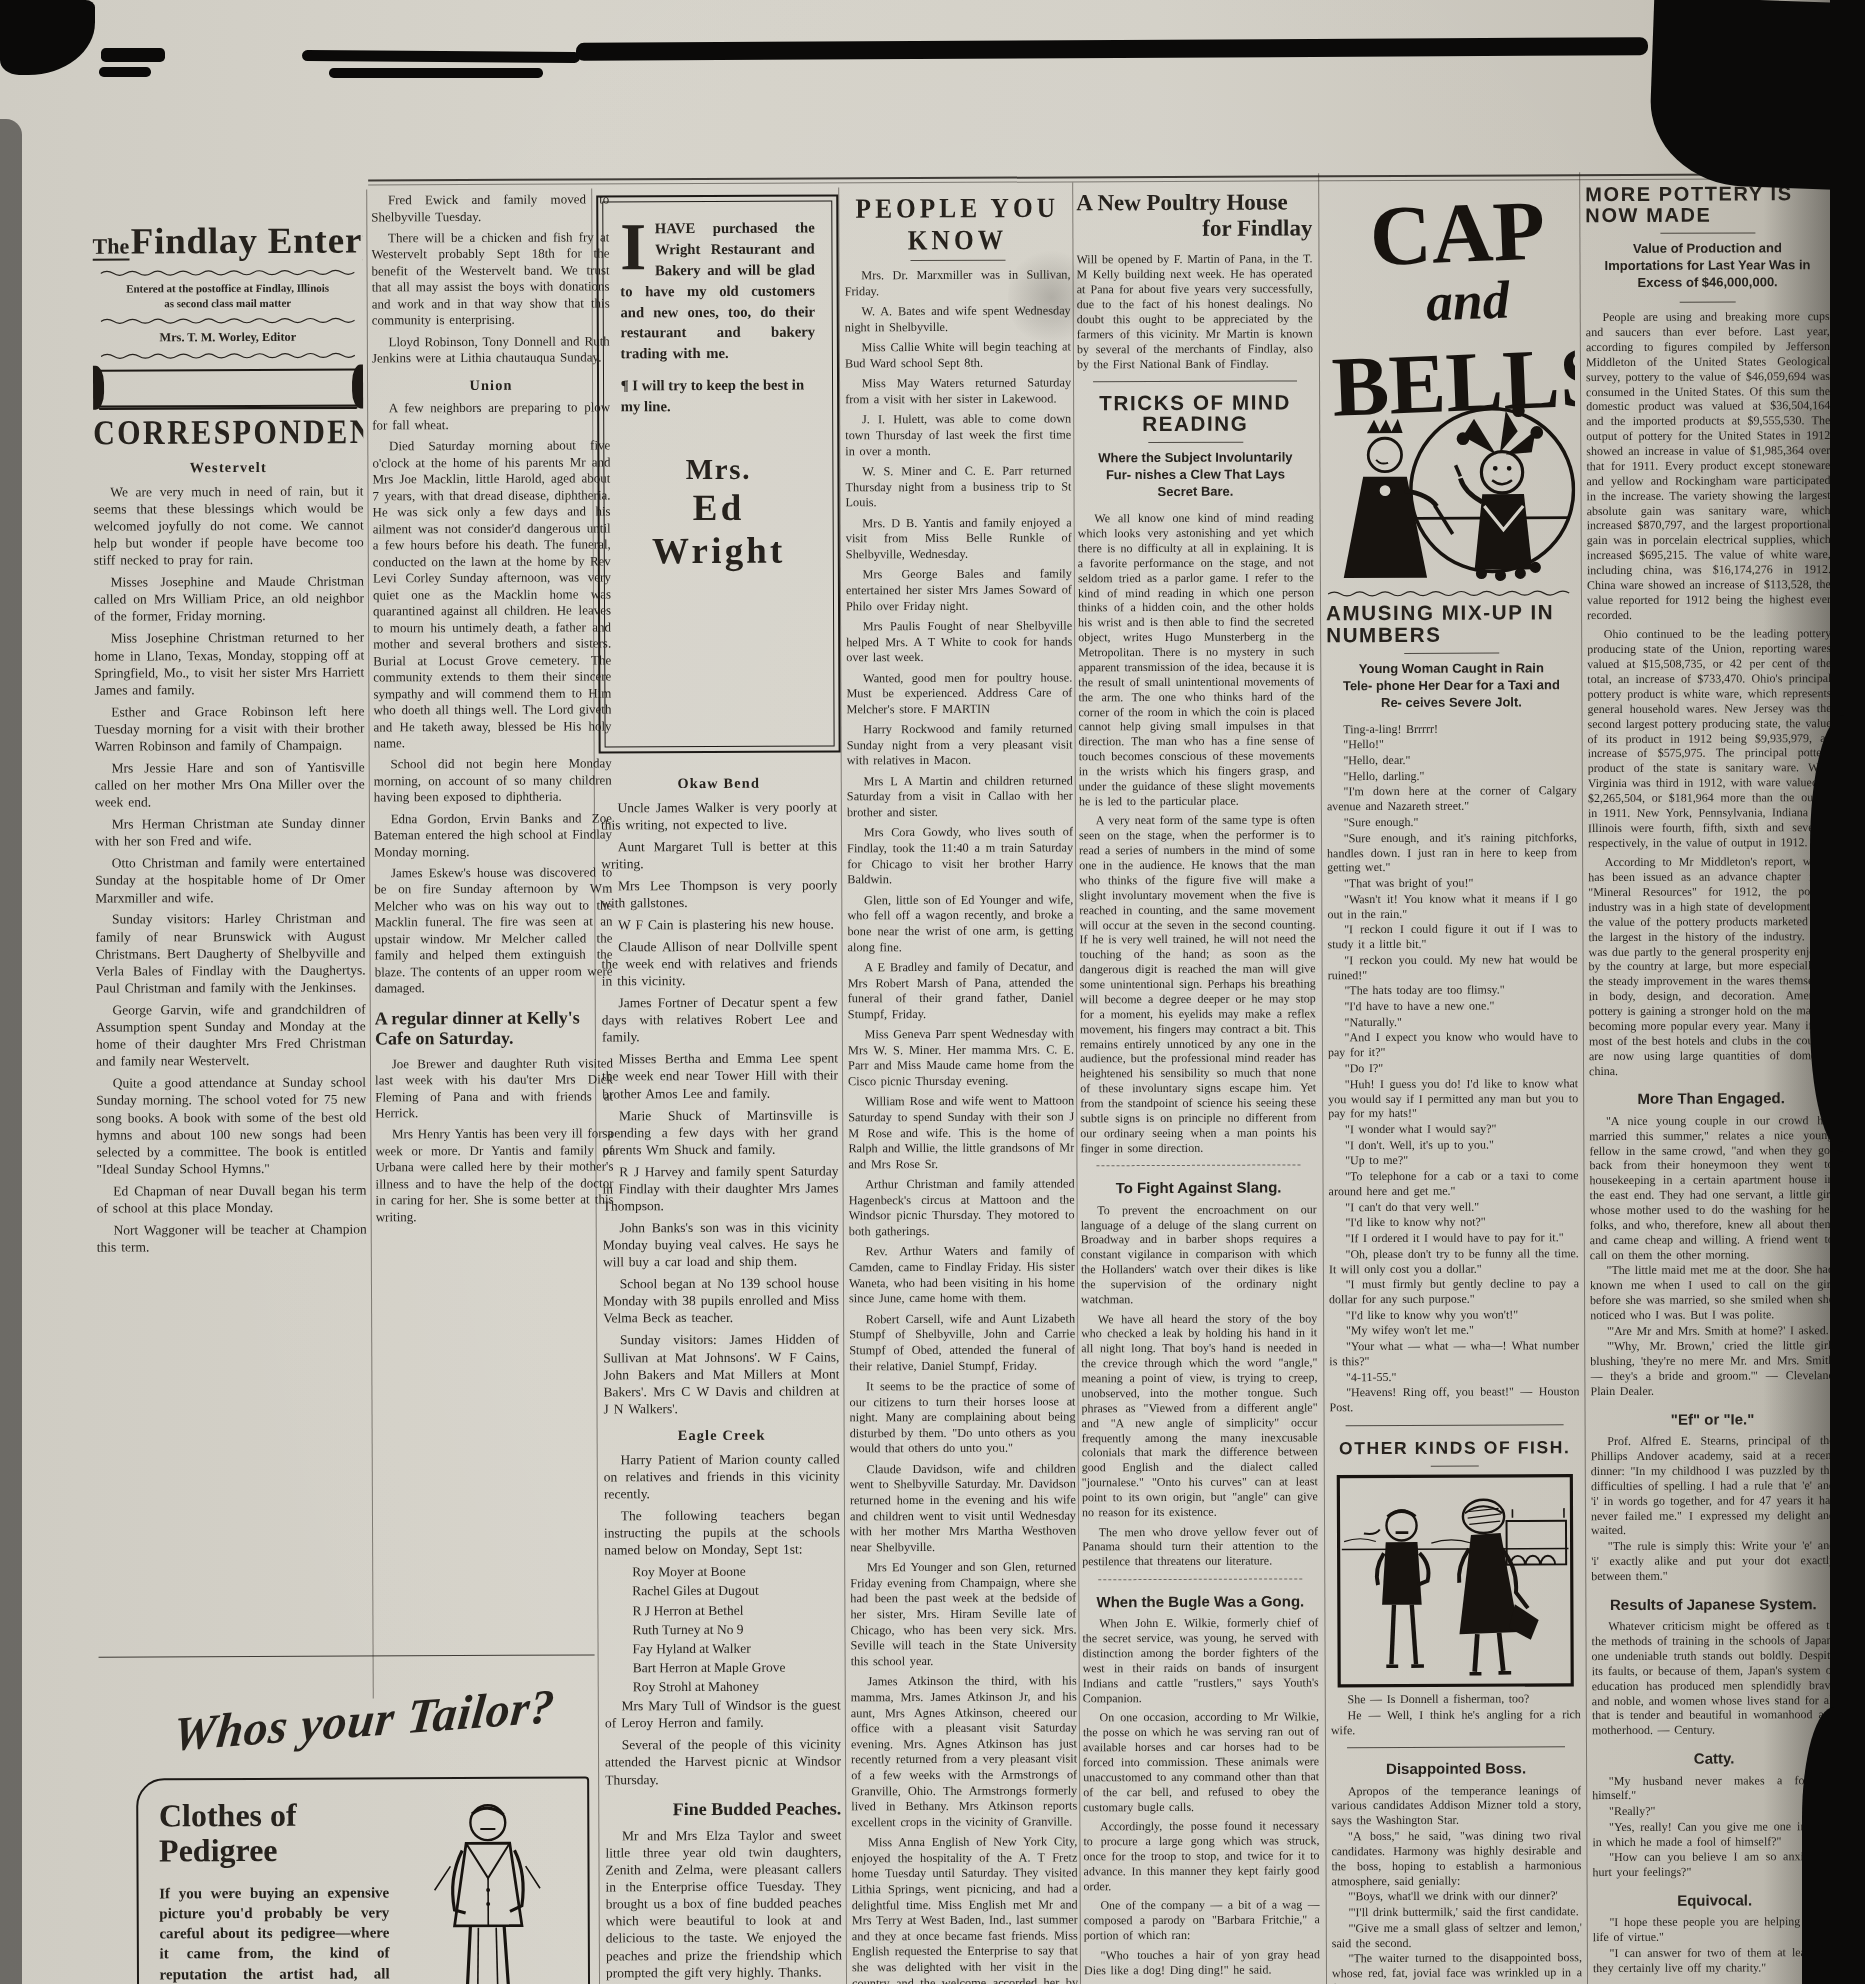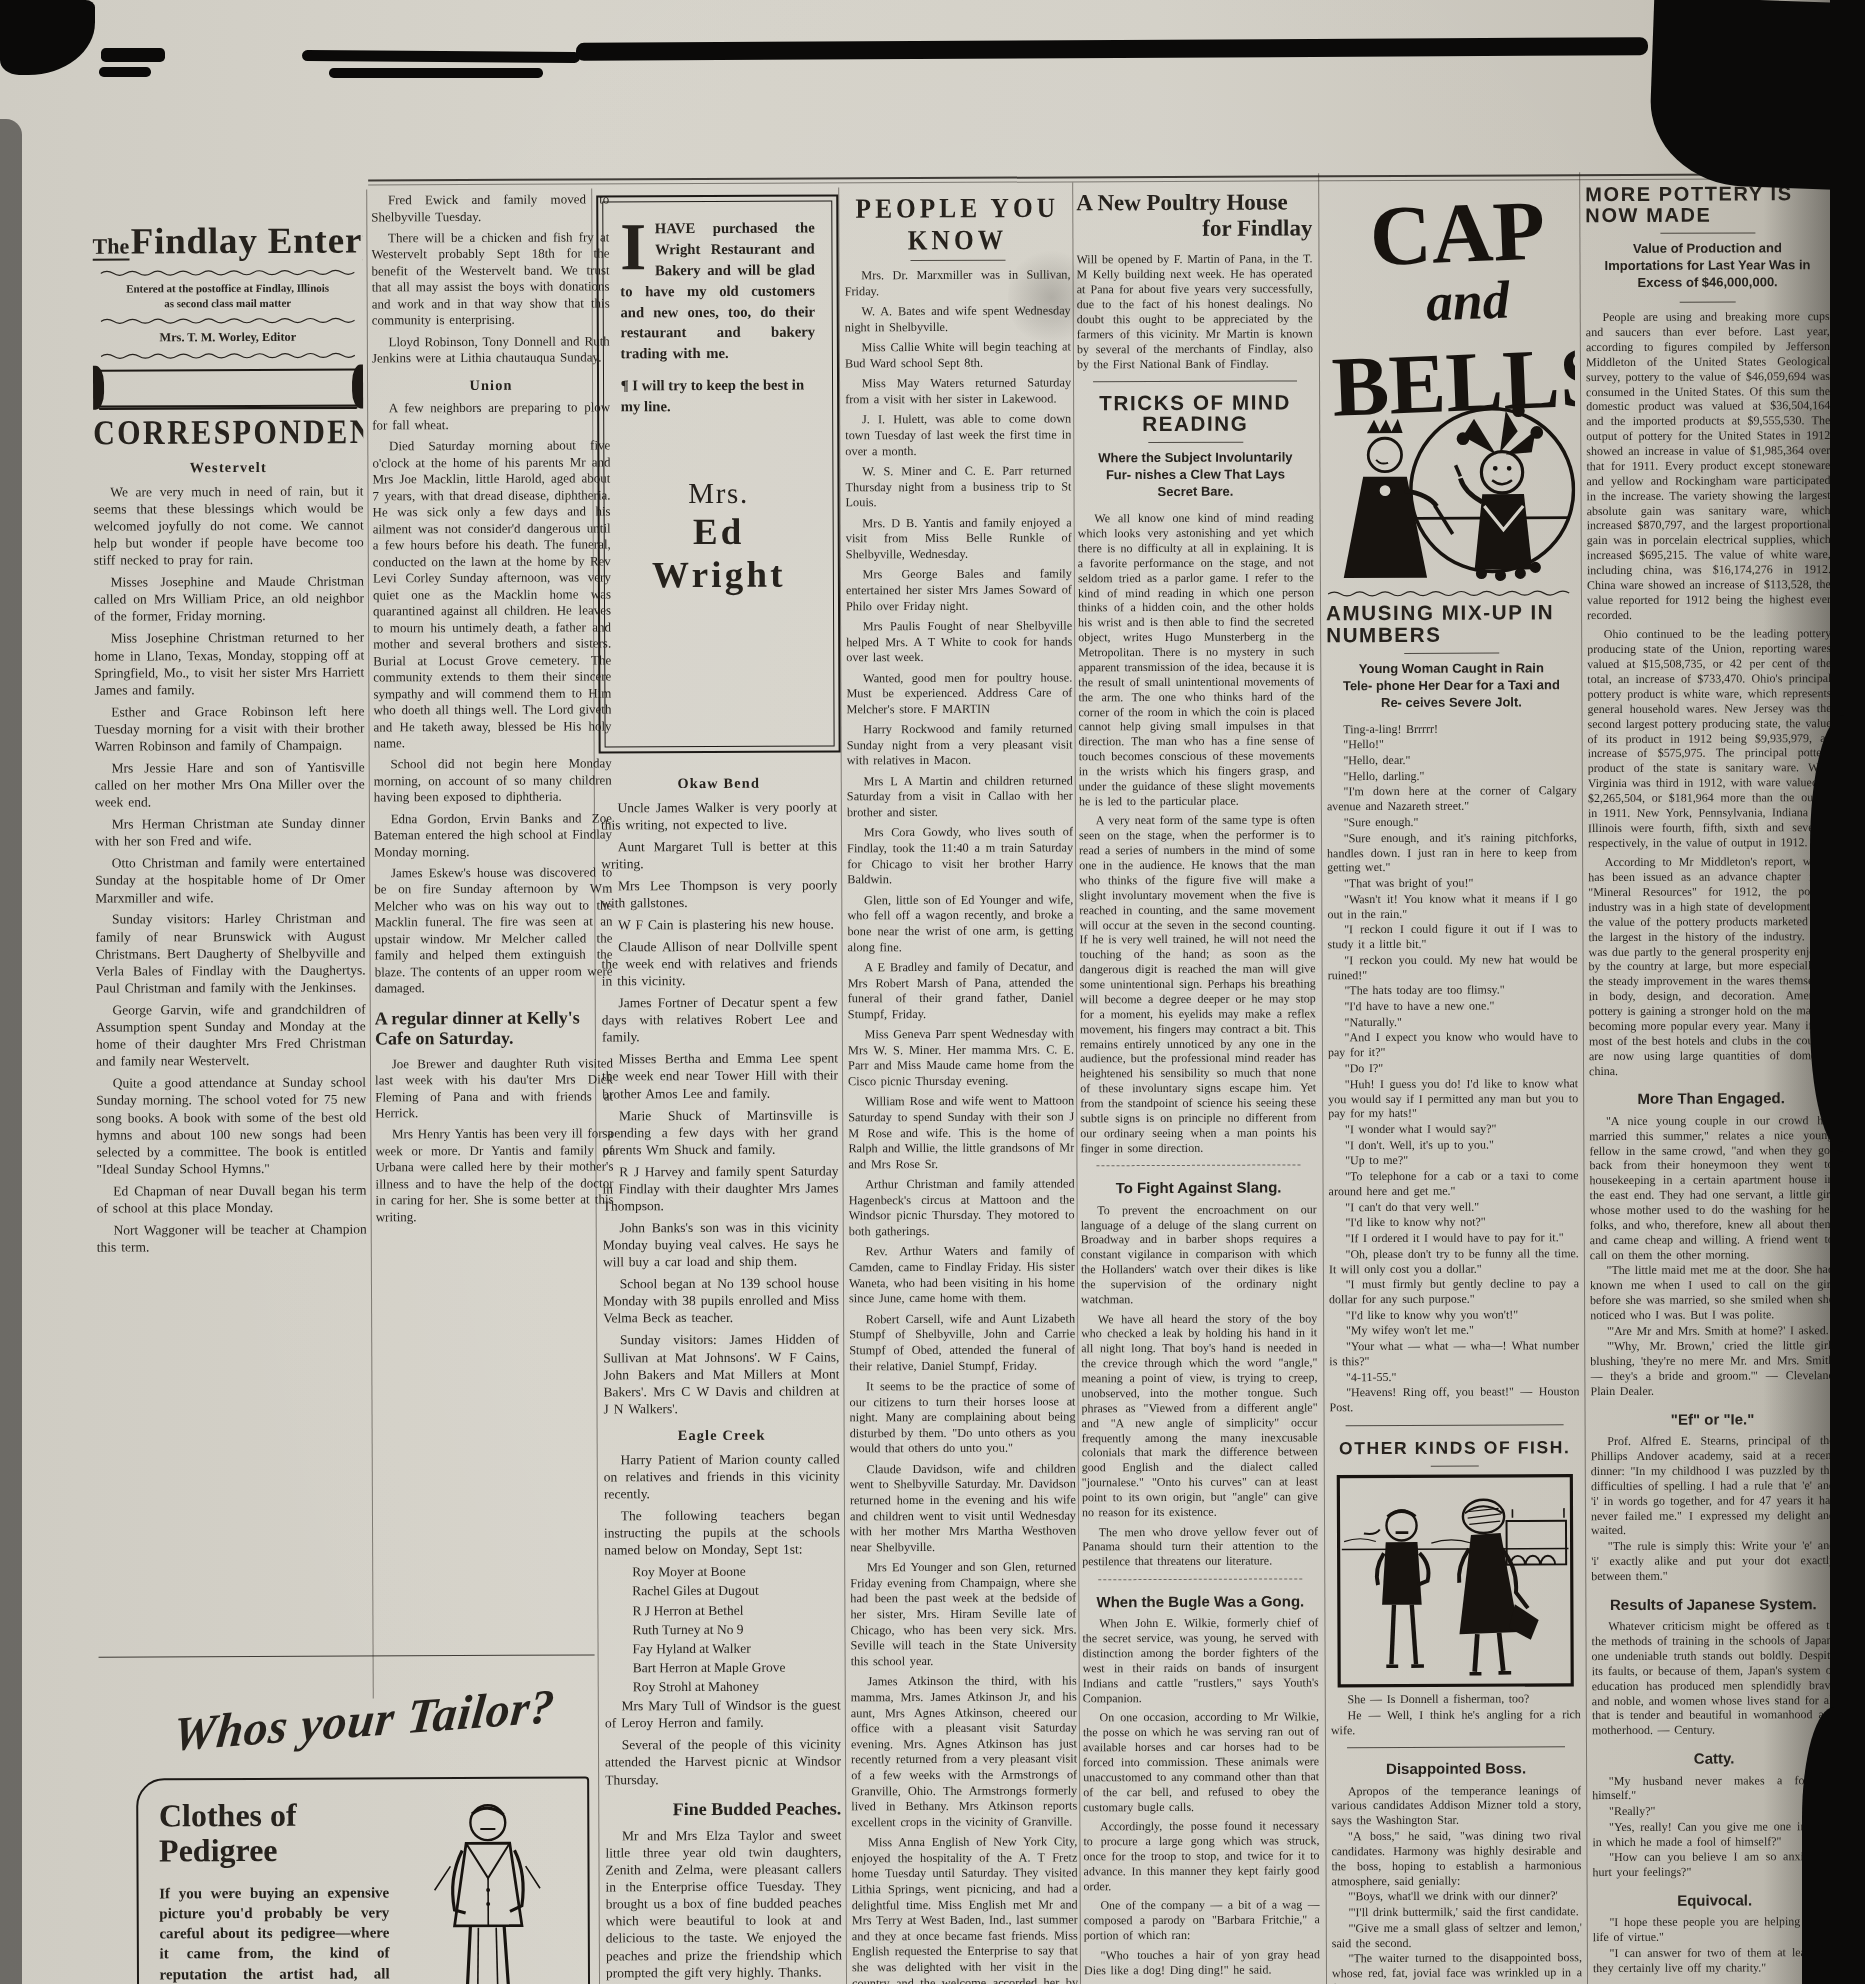--- a/index.html
+++ b/index.html
@@ -40,21 +40,21 @@
             box-shadow:0 4px 0 -1.6px #1d1915;}
   .ornament:before,.ornament:after{content:"";position:absolute;top:-6.4px;width:21.4px;height:44px;background:#1d1915;border-radius:40%;}
   .ornament:before{left:-16px;} .ornament:after{right:-16px;}
   .wavy{display:block;margin:5.6px auto;}
   
   .wright-box{position:absolute;left:601px;top:194px;width:238px;height:554px;border:2px solid #1c1916;}
   .wright-inner{position:absolute;inset:4px;border:0.8px solid #1c1916;padding:16px 16.7px;}
   .dropcap{float:left;font-size:67px;line-height:.78;font-weight:bold;margin:2.4px 8.7px 0 0;}
   .wright-text{font-size:14.7px;line-height:1.42;font-weight:bold;text-align:justify;word-spacing:2px;}
   .wright-line2{font-size:14.7px;line-height:1.42;font-weight:bold;margin-top:11px;}
-  .wright-sig1{font-size:29px;font-weight:normal;text-align:center;margin-top:60px;letter-spacing:1.6px;}
+  .wright-sig1{font-size:29px;font-weight:bold;text-align:center;margin-top:36px;letter-spacing:1.6px;}
   .wright-sig2{font-size:37px;font-weight:bold;text-align:center;letter-spacing:3.2px;}
   
   .poultry-h{font-size:23px;font-weight:bold;line-height:1.15;}
   .poultry-h2{text-align:right;}
   
   .tailor-script{position:absolute;left:171px;top:1687px;width:457px;font-size:48px;font-weight:bold;font-style:italic;
                  transform:rotate(-4deg) skewX(-10deg);letter-spacing:0.8px;white-space:nowrap;}
   .pedigree-box{position:absolute;left:134px;top:1775px;width:453px;height:552px;border:2.4px solid #1c1916;
                 border-radius:28px 4px 4.8px 4.8px;padding:18px 20.6px;box-sizing:border-box;}
   .pedigree-title{font-size:32px;font-weight:bold;line-height:1.1;width:222px;}
@@ -203,21 +203,21 @@
   </div>
 
   <div class="col c4" style="left:849px;top:195px;width:226px;height:2303px;">
     <div class="pyk-head">PEOPLE YOU KNOW</div>
     <div class="hrule short"></div>
     <div>
           <p class="para">Mrs. Dr. Marxmiller was in Sullivan, Friday.</p>
           <p class="para">W. A. Bates and wife spent Wednesday night in Shelbyville.</p>
           <p class="para">Miss Callie White will begin teaching at Bud Ward school Sept 8th.</p>
           <p class="para">Miss May Waters returned Saturday from a visit with her sister in Lakewood.</p>
-          <p class="para">J. I. Hulett, was able to come down town Tuesday of last week the first time in over a month.</p>
+          <p class="para">J. I. Hulett, was able to come down town Thursday of last week the first time in over a month.</p>
           <p class="para">W. S. Miner and C. E. Parr returned Thursday night from a business trip to St Louis.</p>
           <p class="para">Mrs. D B. Yantis and family enjoyed a visit from Miss Belle Runkle of Shelbyville, Wednesday.</p>
           <p class="para">Mrs George Bales and family entertained her sister Mrs James Soward of Philo over Friday night.</p>
           <p class="para">Mrs Paulis Fought of near Shelbyville helped Mrs. A T White to cook for hands over last week.</p>
           <p class="para">Wanted, good men for poultry house.  Must be experienced.  Address Care of Melcher's store.   F MARTIN</p>
           <p class="para">Harry Rockwood and family returned Sunday night from a very pleasant visit with relatives in Macon.</p>
           <p class="para">Mrs L A Martin and children returned Saturday from a visit in Callao with her brother and sister.</p>
           <p class="para">Mrs Cora Gowdy, who lives south of Findlay, took the 11:40 a m train Saturday for Chicago to visit her brother Harry Baldwin.</p>
           <p class="para">Glen, little son of Ed Younger and wife, who fell off a wagon recently, and broke a bone near the wrist of one arm, is getting along fine.</p>
           <p class="para">A E Bradley and family of Decatur, and Mrs Robert Marsh of Pana, attended the funeral of their grand father, Daniel Stumpf, Friday.</p>

